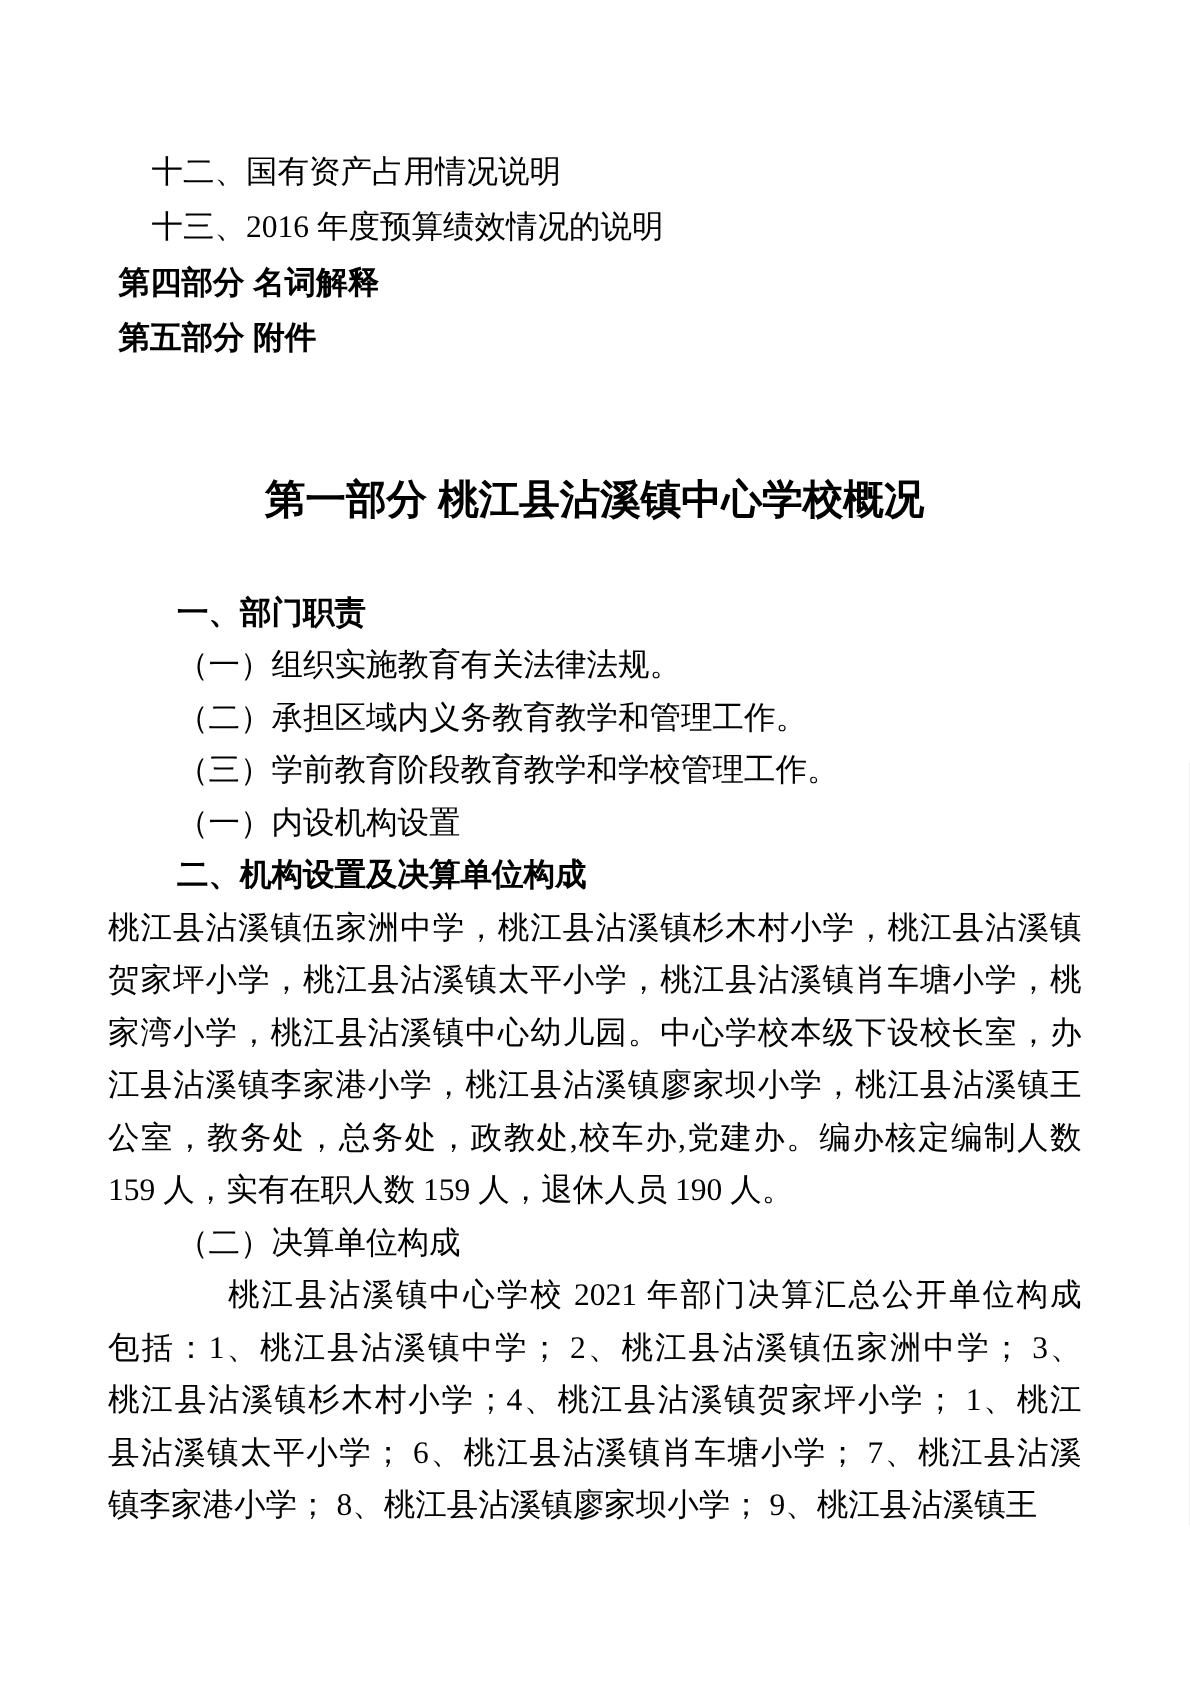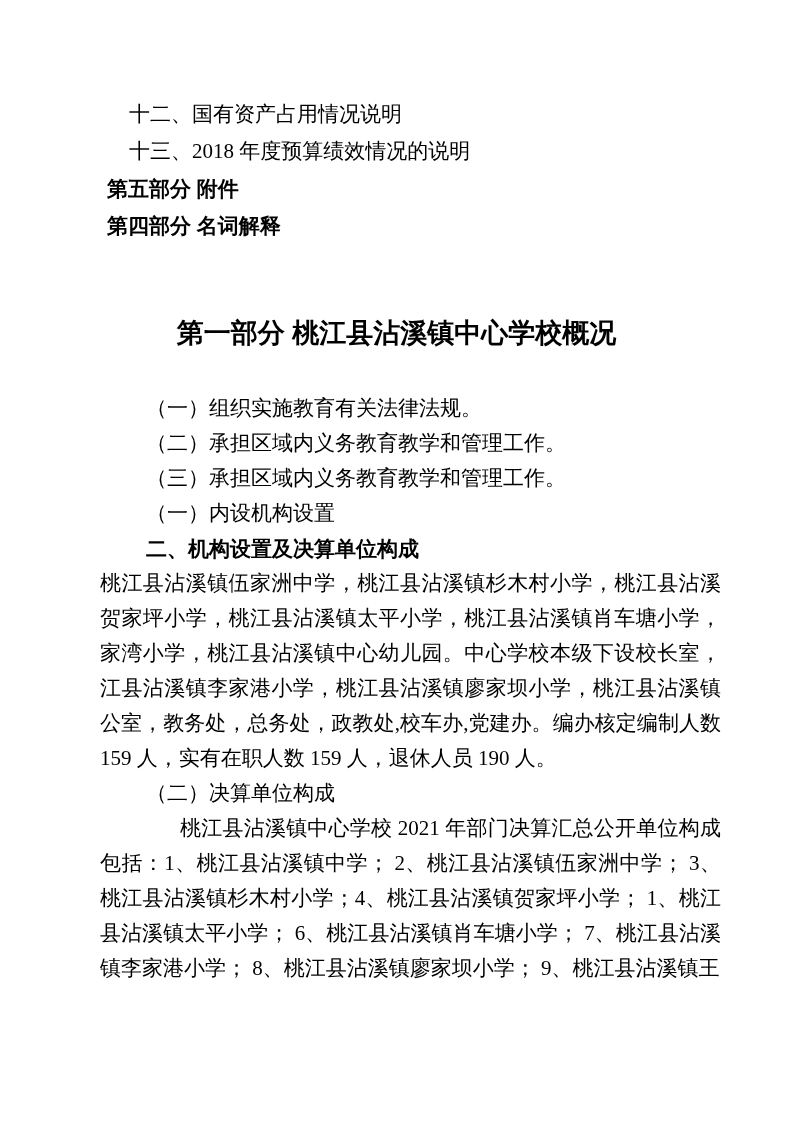--- a/index.html
+++ b/index.html
@@ -18,21 +18,20 @@
     left: 72px;
     top: 0;
     width: 649px;
   }
   
   .toc-block { padding-top: 96px; }
   .line {
     font-size: 21px;
     line-height: 37px;
     white-space: nowrap;
-    margin-left: 28px;
   }
   .toc-entry { padding-left: 29px; }
   .part-heading {
     padding-left: 7px;
     font-family: "Liberation Sans", "DejaVu Sans", sans-serif;
     font-weight: bold;
   }
   
   .doc-title {
     margin-top: 68px;
@@ -60,32 +59,33 @@
   }
 </style>
 </head>
 <body>
 
 <div class="page">
   <div class="content">
 
     <div class="toc-block">
       <div class="line toc-entry">十二、国有资产占用情况说明</div>
-      <div class="line toc-entry">十三、2018 年度预算绩效情况的说明</div>
+      <div class="line toc-entry">十三、2016 年度预算绩效情况的说明</div>
+      <div class="line part-heading">第四部分 名词解释</div>
       <div class="line part-heading">第五部分 附件</div>
-      <div class="line part-heading">第四部分 名词解释</div>
     </div>
 
     <div class="doc-title">第一部分 桃江县沾溪镇中心学校概况</div>
 
     <div class="body-block">
 
+      <div class="line sec-heading">一、部门职责</div>
       <div class="line sub-item">（一）组织实施教育有关法律法规。</div>
       <div class="line sub-item">（二）承担区域内义务教育教学和管理工作。</div>
-      <div class="line sub-item">（三）承担区域内义务教育教学和管理工作。</div>
+      <div class="line sub-item">（三）学前教育阶段教育教学和学校管理工作。</div>
 
       <div class="line sub-item">（一）内设机构设置</div>
       <div class="line sec-heading">二、机构设置及决算单位构成</div>
 
       <div class="line j">桃江县沾溪镇伍家洲中学，桃江县沾溪镇杉木村小学，桃江县沾溪镇</div>
       <div class="line j">贺家坪小学，桃江县沾溪镇太平小学，桃江县沾溪镇肖车塘小学，桃</div>
       <div class="line j">家湾小学，桃江县沾溪镇中心幼儿园。中心学校本级下设校长室，办</div>
       <div class="line j">江县沾溪镇李家港小学，桃江县沾溪镇廖家坝小学，桃江县沾溪镇王</div>
       <div class="line j">公室，教务处，总务处，政教处,校车办,党建办。编办核定编制人数</div>
       <div class="line">159 人，实有在职人数 159 人，退休人员 190 人。</div>

